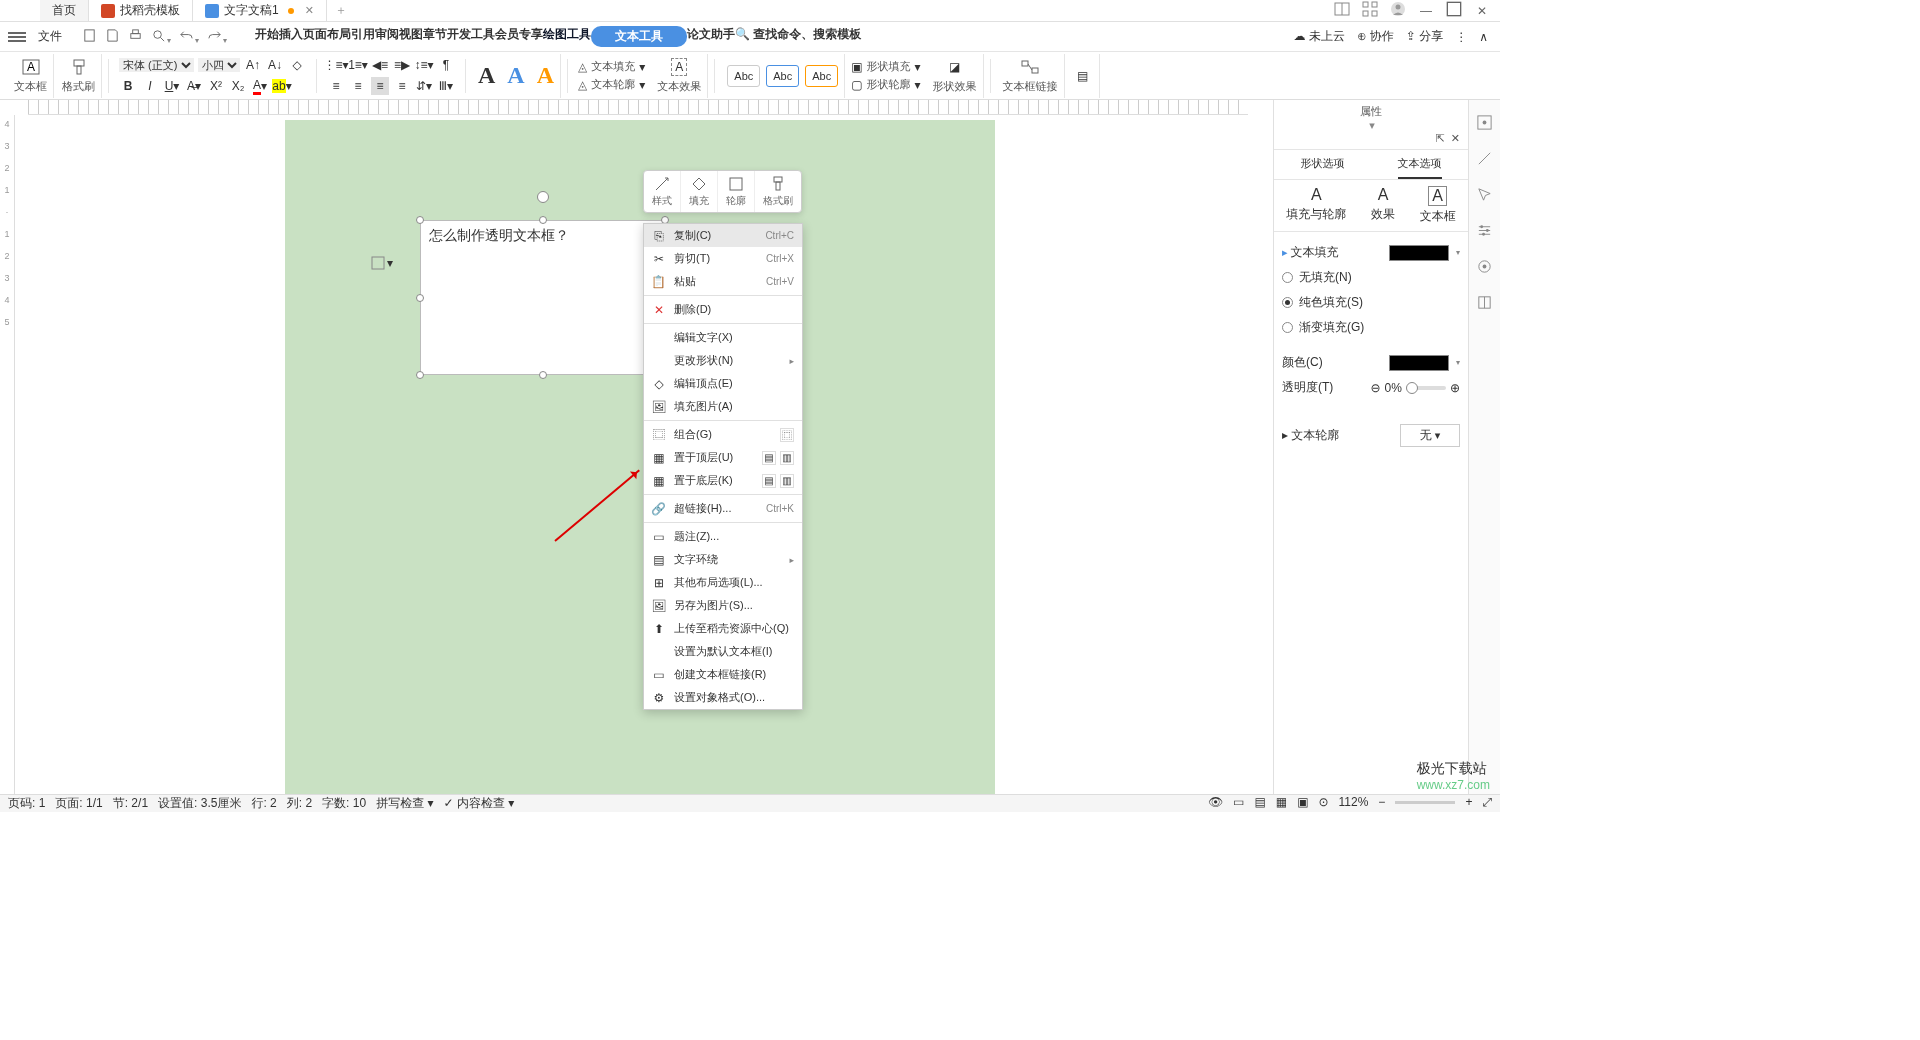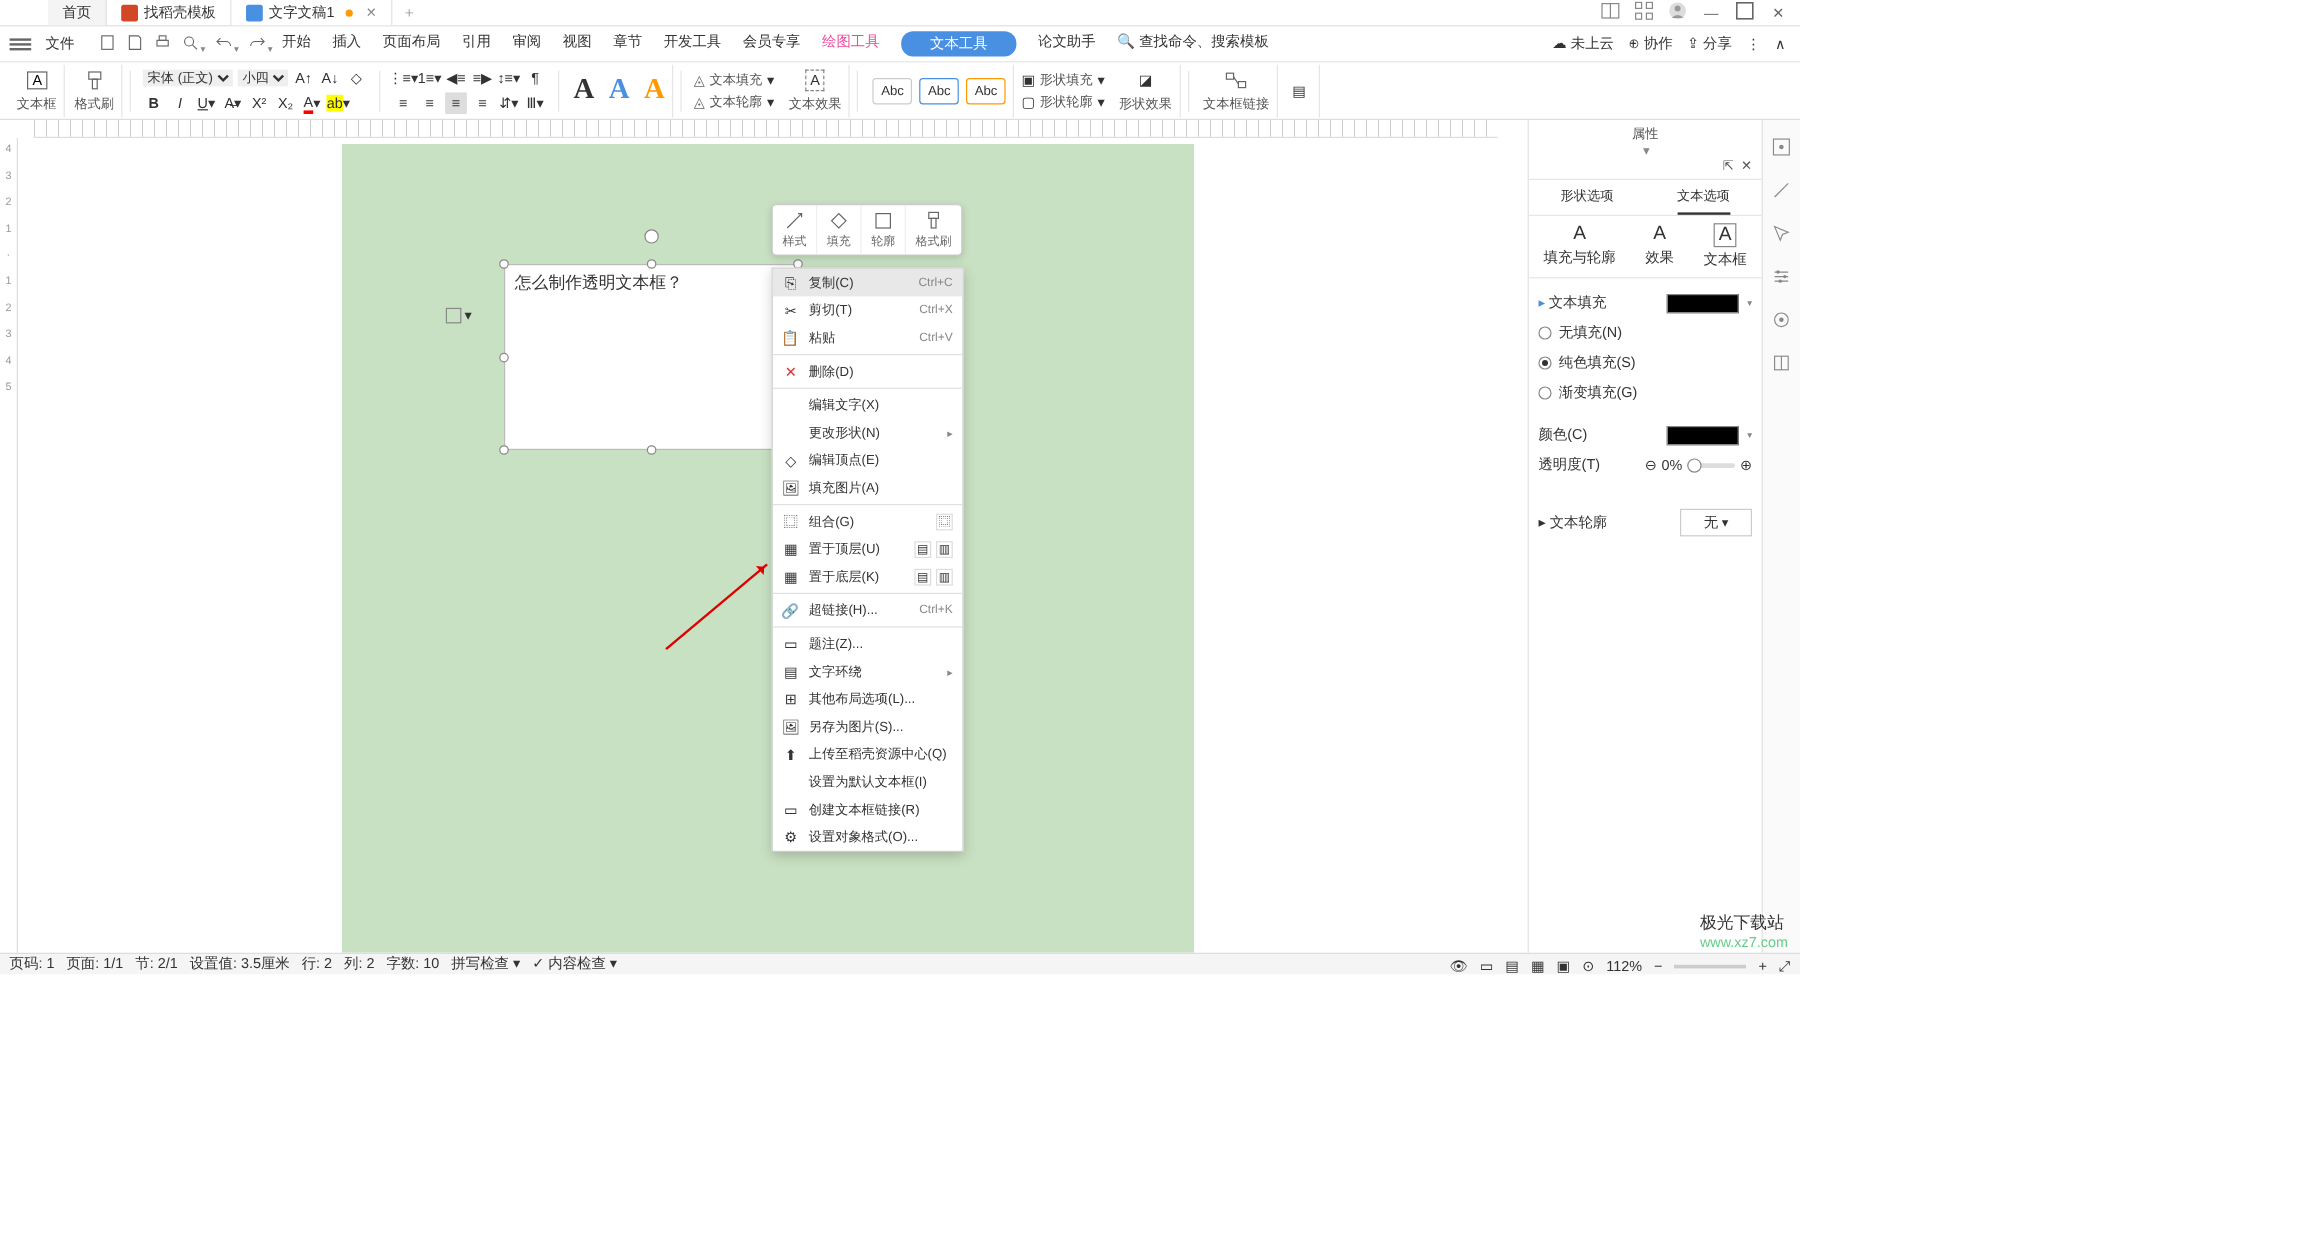--- a/index.html
+++ b/index.html
@@ -15,23 +15,23 @@
 .tab-icon{width:14px;height:14px;background:#d24726;display:inline-block;border-radius:2px;}
 .tab-icon.blue{background:#4a90e2;}
 .dot-orange{width:6px;height:6px;border-radius:50%;background:#f90;display:inline-block;margin-left:4px;}
 .menubar{height:30px;display:flex;align-items:center;border-bottom:1px solid #e5e5e5;padding:0 0;}
 .menu-left{display:flex;align-items:center;gap:4px;padding-left:8px;}
 .menu-ham{width:18px;display:flex;flex-direction:column;gap:2px;}
 .menu-ham span{height:2px;background:#666;}
 .menu-file{margin:0 8px;}
 .qat{display:flex;gap:8px;margin-left:8px;}
 .qat svg{width:15px;height:15px;}
-.menu-tabs{display:flex;gap:18px;margin-left:8px;}
+.menu-tabs{display:flex;margin-left:28px;font-weight:bold;}
 .menu-tabs span{cursor:pointer;}
-.menu-tabs span.link{color:#ec4899;}
+.menu-tabs span.link{color:#0f172a;}
 .menu-tabs span.active{background:#4a90e2;color:#fff;border-radius:10px;padding:2px 24px;}
 .menu-right{margin-left:auto;display:flex;align-items:center;gap:12px;padding-right:12px;}
 .search-cmd{color:#999;}
 .ribbon{height:48px;border-bottom:1px solid #ddd;display:flex;align-items:center;padding:0 8px;gap:2px;}
 .rib-group{display:flex;flex-direction:column;align-items:center;gap:2px;padding:0 6px;border-right:1px solid #e5e5e5;height:44px;justify-content:center;}
 .rib-group.norow{flex-direction:row;gap:4px;}
 .rib-icon{width:20px;height:20px;display:flex;align-items:center;justify-content:center;}
 .rib-small{font-size:11px;color:#555;}
 .rib-select{border:none;font-size:11px;min-width:60px;}
 .rib-row{display:flex;gap:4px;align-items:center;}
@@ -87,21 +87,21 @@
 .rp-row{display:flex;align-items:center;padding:4px 0;gap:6px;}
 .rp-expand{color:#4a90e2;font-size:11px;cursor:pointer;}
 .color-swatch{width:60px;height:16px;background:#000;border:1px solid #888;}
 .radio{width:11px;height:11px;border:1px solid #888;border-radius:50%;display:inline-block;}
 .radio.checked::after{content:"";display:block;width:5px;height:5px;background:#333;border-radius:50%;margin:2px;}
 .rp-select{border:1px solid #ccc;padding:2px 6px;font-size:11px;min-width:60px;text-align:center;}
 .slider{flex:1;height:4px;background:#ddd;border-radius:2px;position:relative;}
 .slider-thumb{position:absolute;left:0;top:-4px;width:12px;height:12px;background:#fff;border:1px solid #888;border-radius:50%;}
 .side-strip{position:absolute;right:0;top:100px;width:32px;bottom:18px;background:#fafafa;border-left:1px solid #e0e0e0;display:flex;flex-direction:column;align-items:center;gap:16px;padding-top:14px;}
 .side-strip svg{width:17px;height:17px;}
-.statusbar{position:absolute;bottom:0;left:0;right:0;height:18px;background:#f5f5f5;border-top:1px solid #ddd;display:flex;align-items:flex-end;padding:0 8px;font-size:11px;color:#666;gap:10px;}
+.statusbar{position:absolute;bottom:0;left:0;right:0;height:18px;background:#f5f5f5;border-top:1px solid #ddd;display:flex;align-items:flex-start;padding:0 8px;font-size:11px;color:#666;gap:10px;}
 .statusbar .sb-right{margin-left:auto;display:flex;align-items:center;gap:10px;}
 .watermark{position:absolute;right:10px;bottom:20px;font-size:12px;color:#4db8b0;}
 .watermark .jg{font-size:14px;}
 .caret{font-size:8px;color:#888;margin-left:1px;}
 .sep-v{width:1px;height:34px;background:#e5e5e5;margin:0 4px;}
 </style>
 </head>
 <body>
 
 <div class="titlebar">

